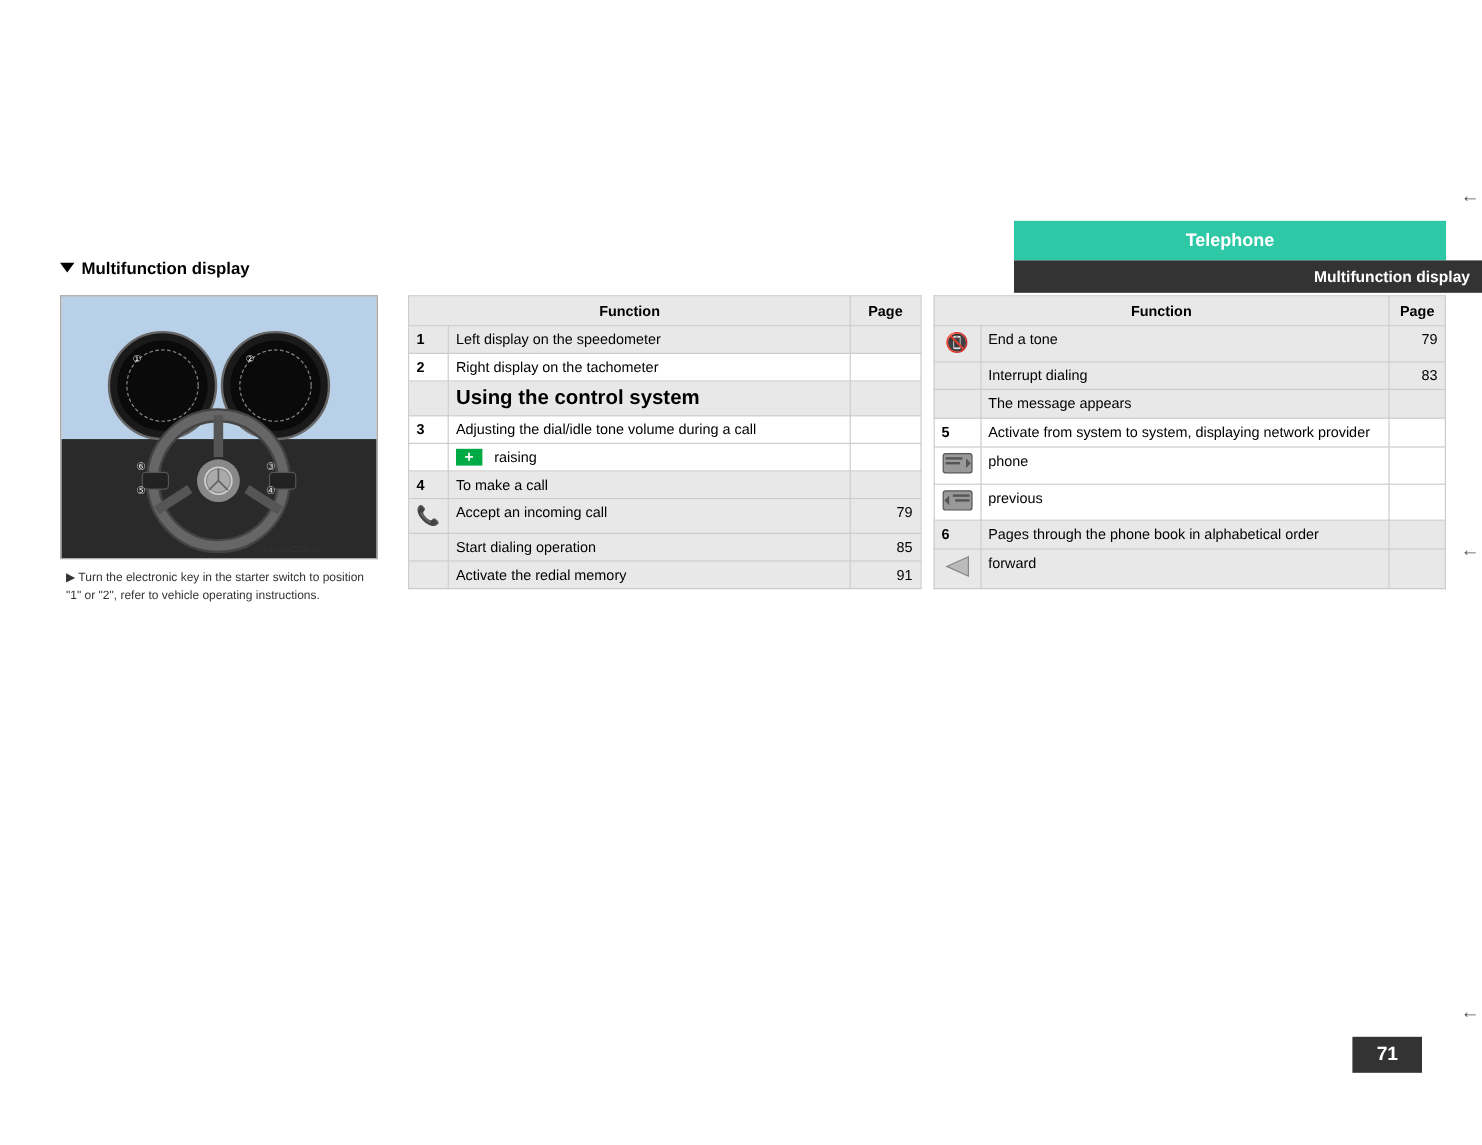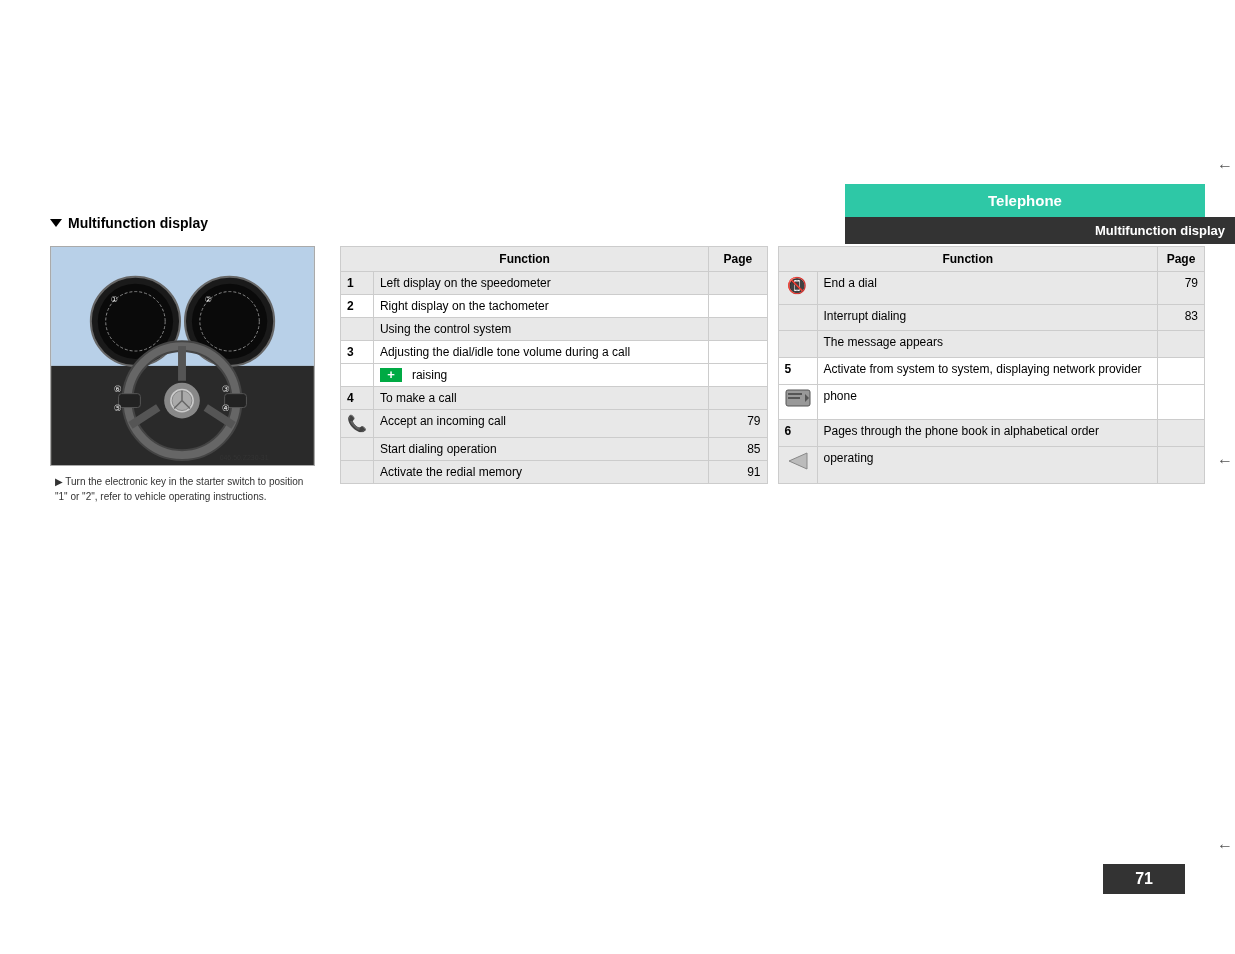--- a/index.html
+++ b/index.html
@@ -214,26 +214,26 @@
 
     
     .page-number {
       position: absolute;
       bottom: 60px;
       right: 50px;
       background: #333;
       color: #fff;
       font-weight: bold;
       font-size: 16px;
-      padding: 6px 32px;
+      padding: 6px 20px;
     }
 
     .using-control {
-      font-weight: normal;
-      font-size: 12px;
+      font-weight: bold;
+      font-size: 17px;
     }
   </style>
 </head>
 <body>
 
 <div class="header-area">
   <div class="telephone-bar">Telephone</div>
   <div class="multifunction-bar-header">Multifunction display</div>
 </div>
 
@@ -376,21 +376,21 @@
             <th colspan="2">Function</th>
             <th>Page</th>
           </tr>
         </thead>
         <tbody>
 
           <tr class="shaded">
             <td class="icon-cell">
               <span style="font-size:16px;">📵</span>
             </td>
-            <td>End a dial</td>
+            <td>End a tone</td>
             <td class="page-cell">79</td>
           </tr>
 
           <tr class="shaded subrow">
             <td></td>
             <td>Interrupt dialing</td>
             <td class="page-cell">83</td>
           </tr>
 
           <tr class="shaded subrow">
@@ -411,35 +411,47 @@
                 <rect x="1" y="1" width="24" height="16" rx="2" fill="#999" stroke="#555" stroke-width="1"></rect>
                 <rect x="3" y="4" width="14" height="2" fill="#555"></rect>
                 <rect x="3" y="8" width="12" height="2" fill="#555"></rect>
                 <polygon points="20,5 24,9 20,13" fill="#555"></polygon>
               </svg>
             </td>
             <td>phone</td>
             <td class="page-cell"></td>
           </tr>
 
+          <tr class="white subrow">
+            <td class="icon-cell">
+              <svg width="26" height="18">
+                <rect x="1" y="1" width="24" height="16" rx="2" fill="#999" stroke="#555" stroke-width="1"></rect>
+                <rect x="9" y="4" width="14" height="2" fill="#555"></rect>
+                <rect x="11" y="8" width="12" height="2" fill="#555"></rect>
+                <polygon points="6,5 2,9 6,13" fill="#555"></polygon>
+              </svg>
+            </td>
+            <td>previous</td>
+            <td class="page-cell"></td>
+          </tr>
 
           <tr class="shaded">
             <td class="num-cell">6</td>
             <td>Pages through the phone book in alphabetical order</td>
             <td class="page-cell"></td>
           </tr>
 
 
           <tr class="shaded subrow">
             <td class="icon-cell">
               <svg width="22" height="20">
                 <polygon points="20,2 2,10 20,18" fill="#bbb" stroke="#888" stroke-width="1"></polygon>
               </svg>
             </td>
-            <td>operating</td>
+            <td>forward</td>
             <td class="page-cell"></td>
           </tr>
         </tbody>
       </table>
 
     </div>
   </div>
 </div>
 
 <div class="page-number">71</div>

